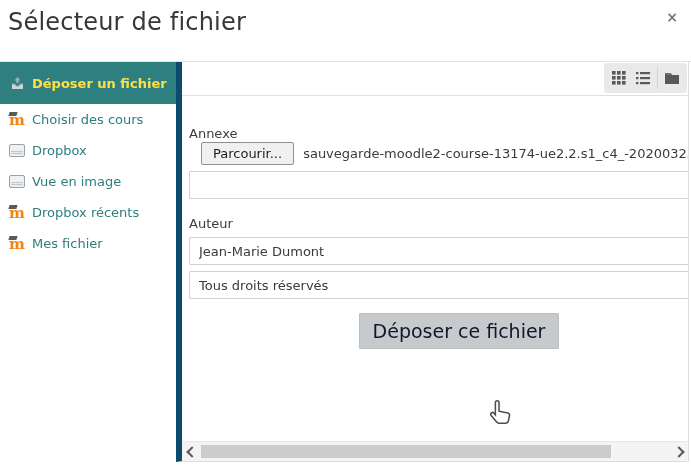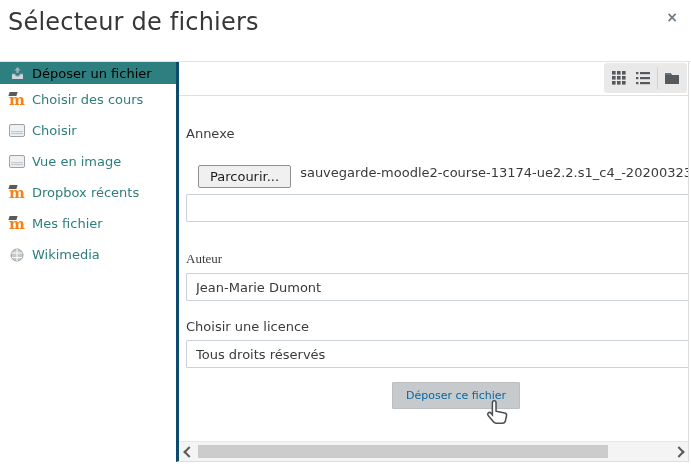--- a/index.html
+++ b/index.html
@@ -24,106 +24,106 @@
     border-top:1px solid #e2e2e2;
     display:flex;
   }
   
   .sidebar{width:176px;flex:0 0 176px;padding-top:0;}
   .side-item{
     height:31px;display:flex;align-items:center;
     padding-left:9px;gap:7px;cursor:pointer;
     color:#2e7d7d;font-size:13px;white-space:nowrap;
   }
-  .side-item.active{background:#2e8080;color:#000000;height:22px;}
+  .side-item.active{background:#2e8080;color:#fde047;height:42px;font-weight:bold;}
   .icon16{width:16px;height:16px;flex:0 0 16px;display:flex;align-items:center;justify-content:center;position:relative;}
   
   .m-ic{font-family:"DejaVu Serif","Liberation Serif",serif;font-weight:bold;color:#f98012;font-size:15px;line-height:12px;}
   .m-ic::before{
     content:"";position:absolute;left:0;top:0;width:8px;height:4px;
     background:#5a5a5a;transform:skewX(-18deg);
   }
   
   .box-ic{
     width:14px;height:11px;background:#eef0f2;border:1px solid #9aa2a8;border-radius:2px;position:relative;
   }
   .box-ic::before{
     content:"";position:absolute;left:1px;right:1px;bottom:1px;height:4px;
     background:repeating-linear-gradient(#c3c9cd 0 1px,#e7eaec 1px 2px);
   }
   
   .main{
     position:relative;flex:1;margin-right:2px;margin-bottom:7px;
-    border-left:3px solid #0c4a6e;border-right:1px solid #dddddd;border-bottom:1px solid #dddddd;
+    border-left:6px solid #0c4a6e;border-right:1px solid #dddddd;border-bottom:1px solid #dddddd;
     background:#fff;
   }
   .toolbar{
     height:33px;border-bottom:1px solid #e0e0e0;
     display:flex;justify-content:flex-end;align-items:center;
   }
   .view-group{
     background:#e9e9e9;border-radius:3px;height:30px;margin:1px 1px 2px 0;
     display:flex;align-items:center;padding:0 3px;
   }
   .view-btn{width:24px;height:24px;display:flex;align-items:center;justify-content:center;cursor:pointer;}
   .view-sep{width:1px;height:22px;background:#d2d2d2;margin:0 2px;}
   
   .form-area{
     position:absolute;top:34px;left:0;right:0;bottom:26px;
     overflow:hidden;padding-left:7px;
   }
   .f-label{font-size:13px;color:#3c3c3c;}
   .lbl-annexe{margin-top:30px;}
-  .file-row{margin-top:24px;display:flex;}
+  .file-row{margin-top:1px;display:flex;align-items:center;}
   .browse-btn{
     font-family:"DejaVu Sans","Liberation Sans",sans-serif;
     font-size:13px;color:#1d1d1d;background:#f0f0f0;
     border:1px solid #8f8f8f;border-radius:2px;
     padding:3px 11px;margin-left:12px;cursor:pointer;
   }
   .file-name{font-size:13px;color:#3a3a3a;margin-left:9px;white-space:nowrap;}
   .lbl-saveas{margin-top:16px;}
-  .lbl-author{margin-top:29px;font-family:Liberation Serif, serif;}
+  .lbl-author{margin-top:17px;}
   .lbl-license{margin-top:18px;}
   .f-input{
     display:block;box-sizing:border-box;margin-top:6px;
     width:540px;height:28px;border:1px solid #ccd2da;border-radius:1px;
     font-family:"DejaVu Sans","Liberation Sans",sans-serif;
     font-size:13px;color:#3a3a3a;padding:0 0 0 9px;background:#fff;outline:none;
   }
   .f-select{
     box-sizing:border-box;margin-top:6px;
     width:540px;height:28px;border:1px solid #ccd2da;border-radius:1px;
     font-size:13px;color:#3a3a3a;padding:6px 0 0 9px;background:#fff;cursor:pointer;
   }
   .submit-row{width:540px;margin-top:14px;text-align:center;position:relative;}
   .submit-btn{
     font-family:"DejaVu Sans","Liberation Sans",sans-serif;
-    font-size:11px;color:#0369a1;
+    font-size:19px;color:#0f172a;
     background:#c7cacd;border:1px solid #bcbfc2;border-radius:1px;
     padding:6px 13px;cursor:pointer;
   }
   .hand-cursor{position:absolute;left:305px;top:303px;pointer-events:none;}
   
   .hscroll{
     position:absolute;left:0;right:0;bottom:0;height:19px;
     background:#f4f4f4;border-top:1px solid #e7e7e7;
     display:flex;align-items:center;
   }
   .hs-arrow{width:17px;height:19px;display:flex;align-items:center;justify-content:center;cursor:pointer;}
   .chev{width:6px;height:6px;border-left:2px solid #5a5a5a;border-bottom:2px solid #5a5a5a;}
   .chev.left{transform:rotate(45deg);margin-left:2px;}
   .chev.right{transform:rotate(-135deg);margin-right:2px;}
   .hs-track{flex:1;height:19px;position:relative;}
   .hs-thumb{position:absolute;left:2px;top:3px;width:410px;height:13px;background:#cccccc;cursor:grab;}
 </style>
 </head>
 <body>
 
-<div class="fp-title">Sélecteur de fichiers</div>
+<div class="fp-title">Sélecteur de fichier</div>
 <div class="fp-close">×</div>
 
 <div class="content">
 
   <div class="sidebar">
 
     <div class="side-item active">
       <span class="icon16">
         <svg width="15" height="14" viewBox="0 0 15 14">
           <path d="M2 8 L5 8 L6 10 L9 10 L10 8 L13 8 L13 13 L2 13 Z" fill="#cfd6da"></path>
@@ -139,21 +139,21 @@
           <span class="m-ic">m</span>
         </span>
       <span>Choisir des cours</span>
     </div>
 
 
     <div class="side-item">
       <span class="icon16">
           <span class="box-ic"></span>
         </span>
-      <span>Choisir</span>
+      <span>Dropbox</span>
     </div>
 
     <div class="side-item">
       <span class="icon16">
           <span class="box-ic"></span>
         </span>
       <span>Vue en image</span>
     </div>
 
     <div class="side-item">
@@ -164,29 +164,20 @@
     </div>
 
     <div class="side-item">
       <span class="icon16">
           <span class="m-ic">m</span>
         </span>
       <span>Mes fichier</span>
     </div>
 
 
-    <div class="side-item">
-      <span class="icon16">
-        <svg width="14" height="14" viewBox="0 0 14 14">
-          <circle cx="7" cy="7" r="6" fill="#c3c8cc" stroke="#9aa2a8" stroke-width="1"></circle>
-          <path d="M7 1 V13 M1.5 5 H12.5 M2 9.5 H12" stroke="#ffffff" stroke-width="1" fill="none"></path>
-        </svg>
-      </span>
-      <span>Wikimedia</span>
-    </div>
 
 
   </div>
 
   <div class="main">
 
     <div class="toolbar">
       <div class="view-group">
         <div class="view-btn">
           <svg width="14" height="14" viewBox="0 0 14 14" fill="#555a5e">
@@ -227,21 +218,20 @@
       <div class="file-row">
         <button class="browse-btn">Parcourir...</button>
         <span class="file-name">sauvegarde-moodle2-course-13174-ue2.2.s1_c4_-20200323-1832.mbz</span>
       </div>
 
       <input class="f-input" type="text" value="" style="">
 
       <div class="f-label lbl-author">Auteur</div>
       <input class="f-input" type="text" value="Jean-Marie Dumont" style="">
 
-      <div class="f-label lbl-license">Choisir une licence</div>
       <div class="f-select">Tous droits réservés</div>
 
       <div class="submit-row">
         <button class="submit-btn">Déposer ce fichier</button>
       </div>
 
       <div class="hand-cursor">
         <svg width="26" height="28" viewBox="0 0 18 20">
           <path d="M7 1.2 c.8 0 1.3.6 1.3 1.4 v6.1 l1 .2 5.2 1.1 c.9.2 1.5 1 1.3 1.9 l-.8 3.7 c-.2 1-1.1 1.7-2.1 1.7 h-4.6 c-.7 0-1.3-.3-1.7-.8 l-3.9-4.7 c-.5-.6-.4-1.4.1-1.9 .6-.5 1.4-.4 1.9.2 l1 1.2 V2.6 c0-.8.5-1.4 1.3-1.4 z" fill="#ffffff" stroke="#4a4f54" stroke-width="1.1"></path>
         </svg>

